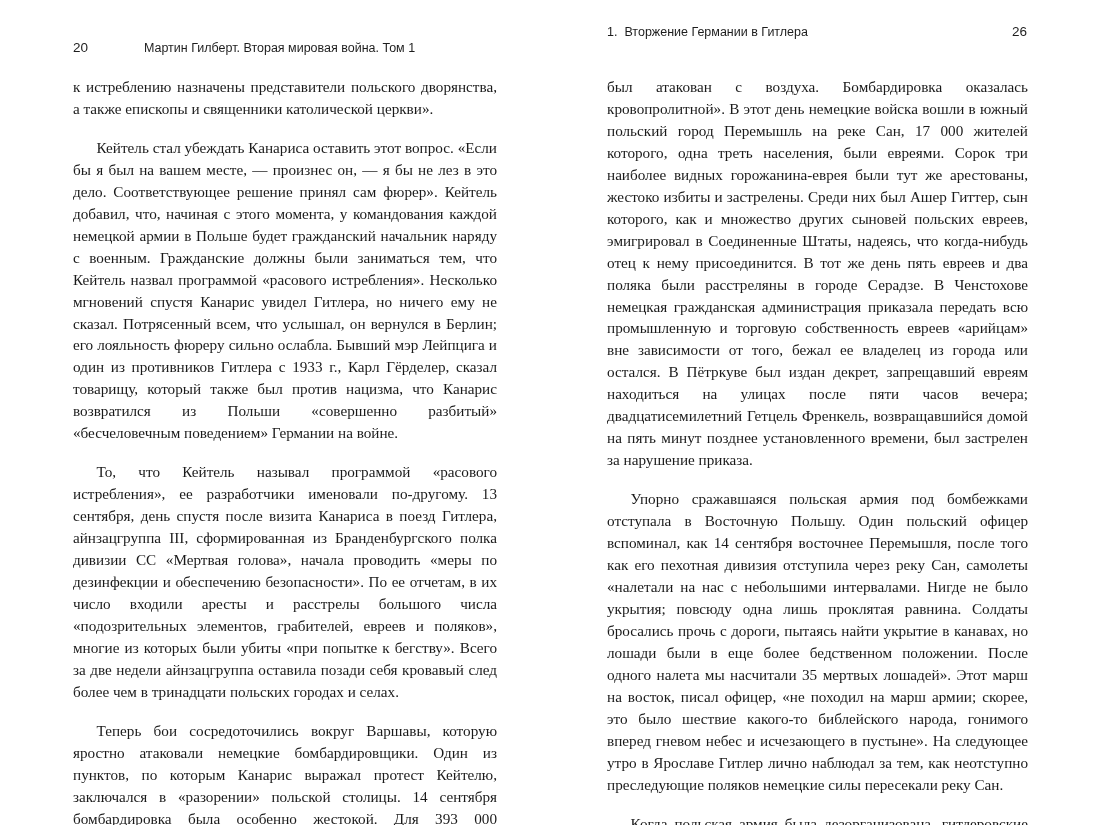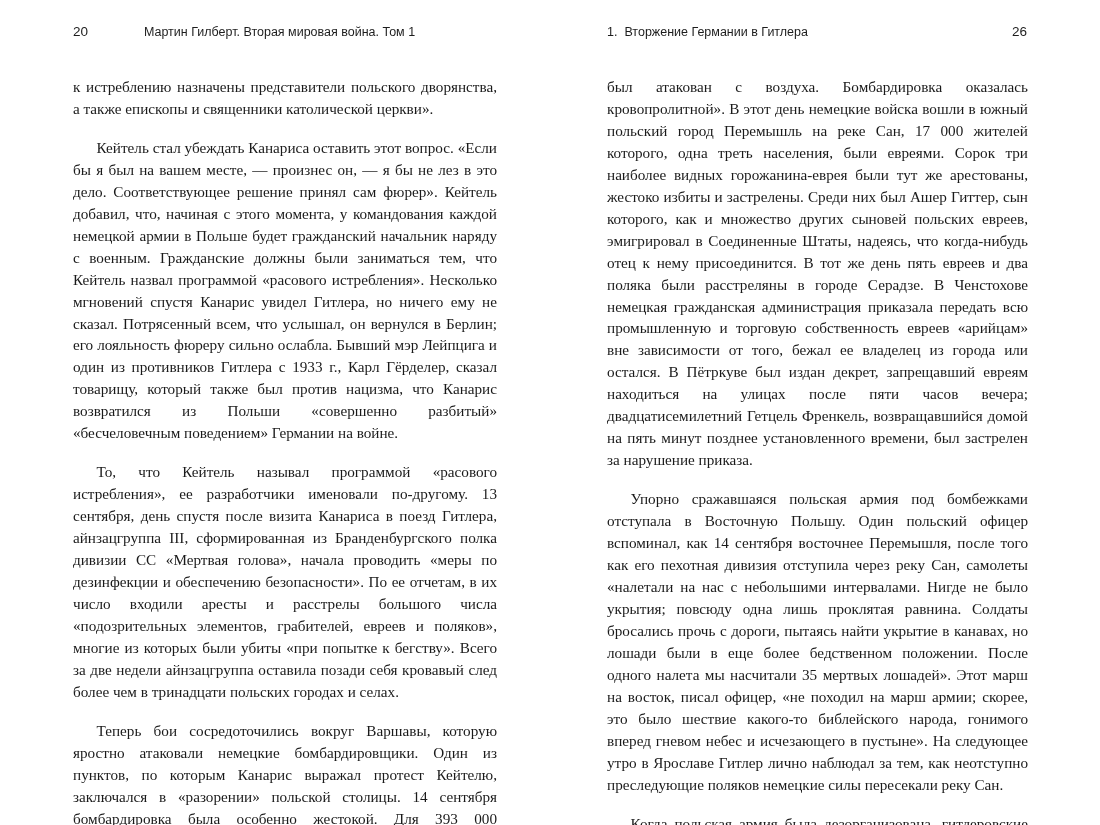--- a/index.html
+++ b/index.html
@@ -49,20 +49,21 @@
   .folio {
     font-family: "Liberation Sans", "DejaVu Sans", sans-serif;
     font-size: 13.5px;
     color: #1d1d1d;
   }
   .rh-left .folio { margin-right: 0; }
   .rh-left .rh-title {
     flex: 1;
     text-align: center;
     padding-right: 26px;
+    margin-top: 16px;
   }
   .rh-right .rh-title {
     flex: 1;
     text-align: left;
   }
   .rh-right .rh-chapnum {
     margin-right: 7px;
   }
 
   

